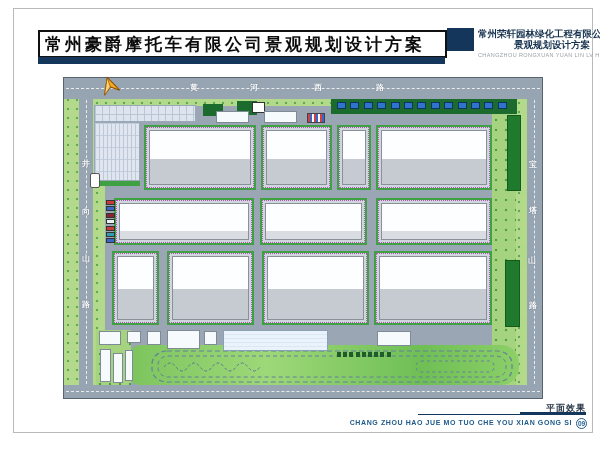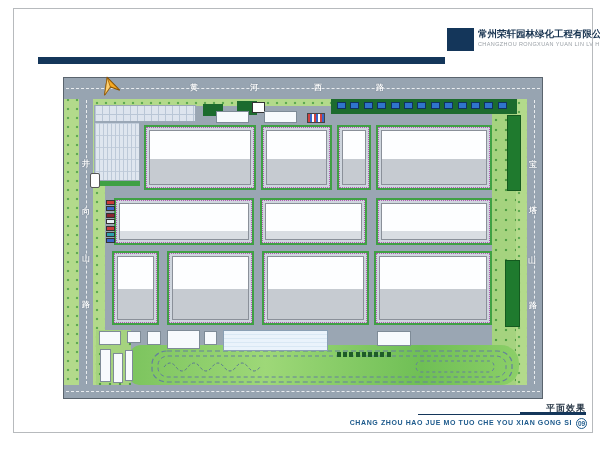--- a/index.html
+++ b/index.html
@@ -73,24 +73,28 @@
   .page-badge{position:absolute;right:13px;top:418px;width:11px;height:11px;border:1px solid #1d5a8c;
         border-radius:50%;font-size:6.5px;font-weight:bold;color:#1d5a8c;display:flex;
         align-items:center;justify-content:center;box-sizing:border-box;}
 </style>
 </head>
 <body>
 
 <div class="page">
   <div class="page-border"></div>
 
+  <div class="title-box">
+    <span class="t">常州豪爵摩托车有限公司景观规划设计方案</span>
+  </div>
   <div class="accent-bar"></div>
   <div class="accent-square"></div>
   <div class="company-block">
     <div class="l1">常州荣轩园林绿化工程有限公司</div>
+    <div class="l2">景观规划设计方案</div>
     <div class="l3">CHANGZHOU RONGXUAN YUAN LIN LV HUA</div>
   </div>
 
   <div class="map">
 
     <div class="abs green" style="left:0;top:0;width:15px;height:320px"></div>
 
     <div class="abs road" style="left:15px;top:0;width:14px;height:320px"></div>
     <div class="abs road" style="left:463px;top:0;width:15px;height:320px"></div>
     <div class="abs road" style="left:0;top:0;width:478px;height:21px"></div>

